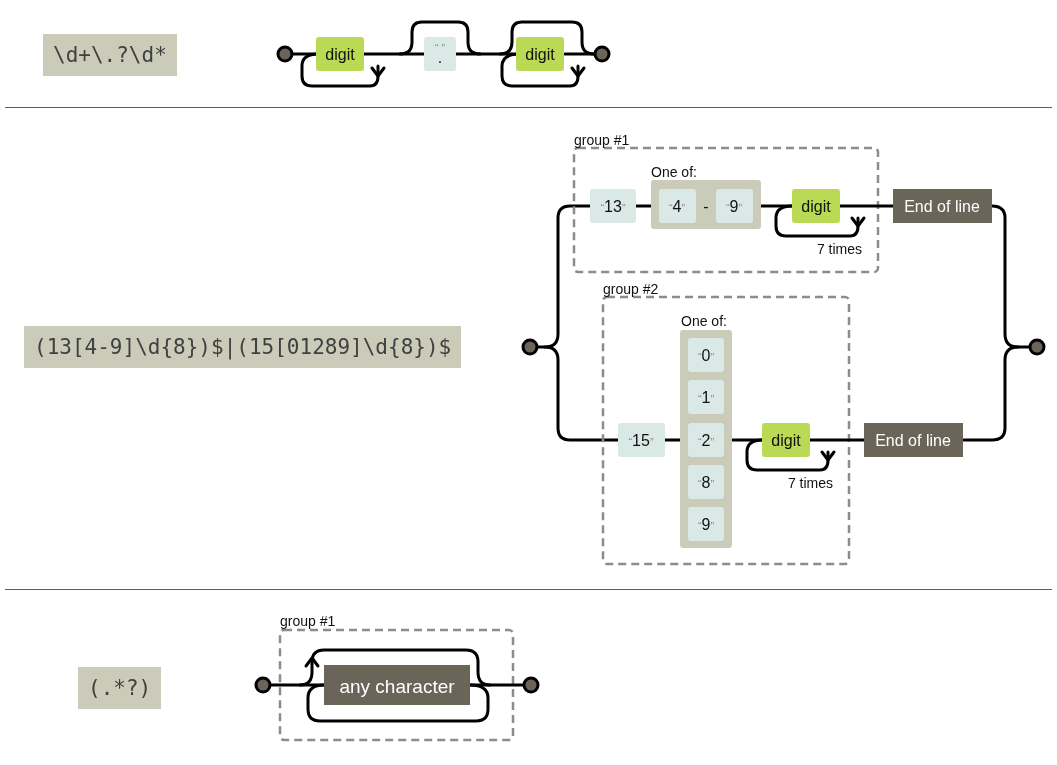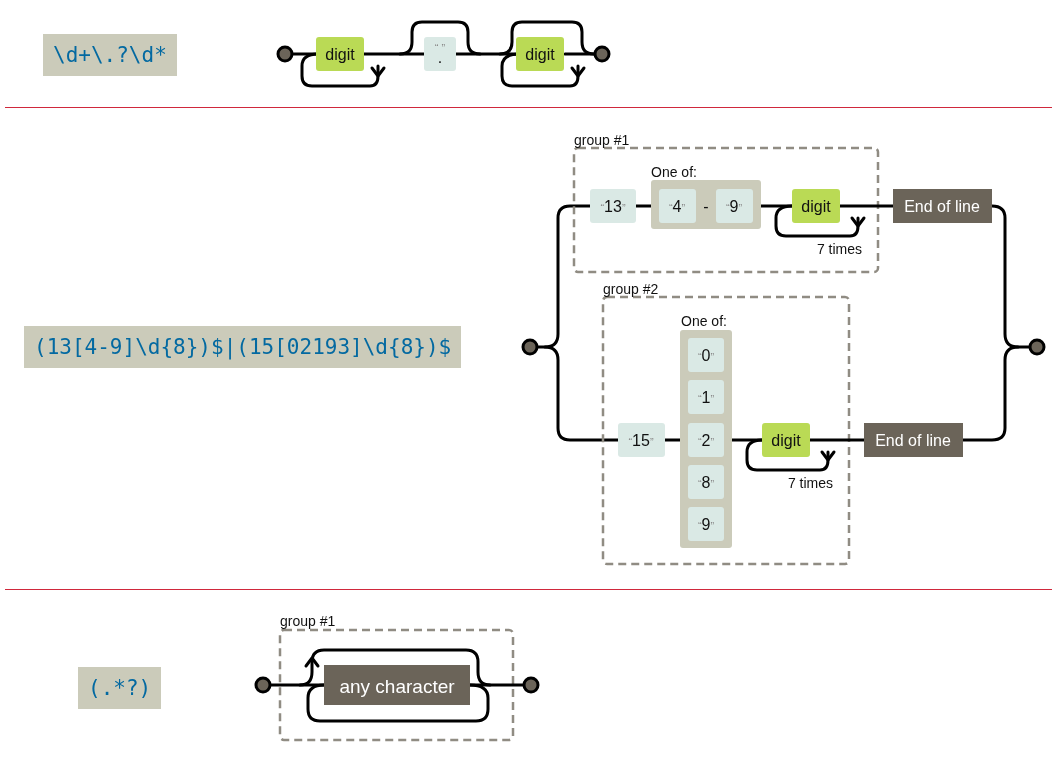--- a/index.html
+++ b/index.html
@@ -1,18 +1,18 @@
 <!DOCTYPE html>
 <html><head>
 <meta charset="utf-8">
 <style>
   html, body { margin: 0; padding: 0; background: #ffffff; }
   body { width: 1057px; height: 765px; position: relative; overflow: hidden; font-family: "Liberation Sans", sans-serif; }
   .regex {
-    position: absolute; background: #cbcbba; color: #0369a1;
+    position: absolute; background: #cbcbba; color: #404040;
     font-family: "DejaVu Sans Mono", "Liberation Mono", monospace;
     font-size: 21px; line-height: 42px; padding: 0 10px; white-space: pre;
   }
   .divider { position: absolute; left: 5px; width: 1047px; height: 1px; background: #d0283c; }
   svg { position: absolute; left: 0; top: 0; }
   svg text { font-family: "Liberation Sans", sans-serif; }
   .lit { fill: #dae9e5; }
   .litq { fill: #8a8a8a; font-size: 11px; }
   .littext { fill: #111; font-size: 16px; }
   .esc { fill: #bada55; }
@@ -23,21 +23,21 @@
   .term { fill: #6b6459; stroke: #000; stroke-width: 3; }
   .grp { fill: none; stroke: #908c83; stroke-width: 2.5; stroke-dasharray: 8 5; }
   .lbl { fill: #111; font-size: 14px; }
   .cls { fill: #cbcbba; }
 </style>
 </head>
 <body>
 
 <div class="regex" style="left:43px; top:34px;">\d+\.?\d*</div>
 <div class="divider" style="top:107px;"></div>
-<div class="regex" style="left:24px; top:326px;">(13[4-9]\d{8})$|(15[02193]\d{8})$</div>
+<div class="regex" style="left:24px; top:326px;">(13[4-9]\d{8})$|(15[01289]\d{8})$</div>
 <div class="divider" style="top:589px;"></div>
 <div class="regex" style="left:78px; top:667px;">(.*?)</div>
 
 <svg width="1057" height="765" viewBox="0 0 1057 765">
 
   <g>
 
     <path class="path" d="M285 54 H318"></path>
     <path class="path" d="M363 54 H520"></path>
     <path class="path" d="M565 54 H602"></path>

